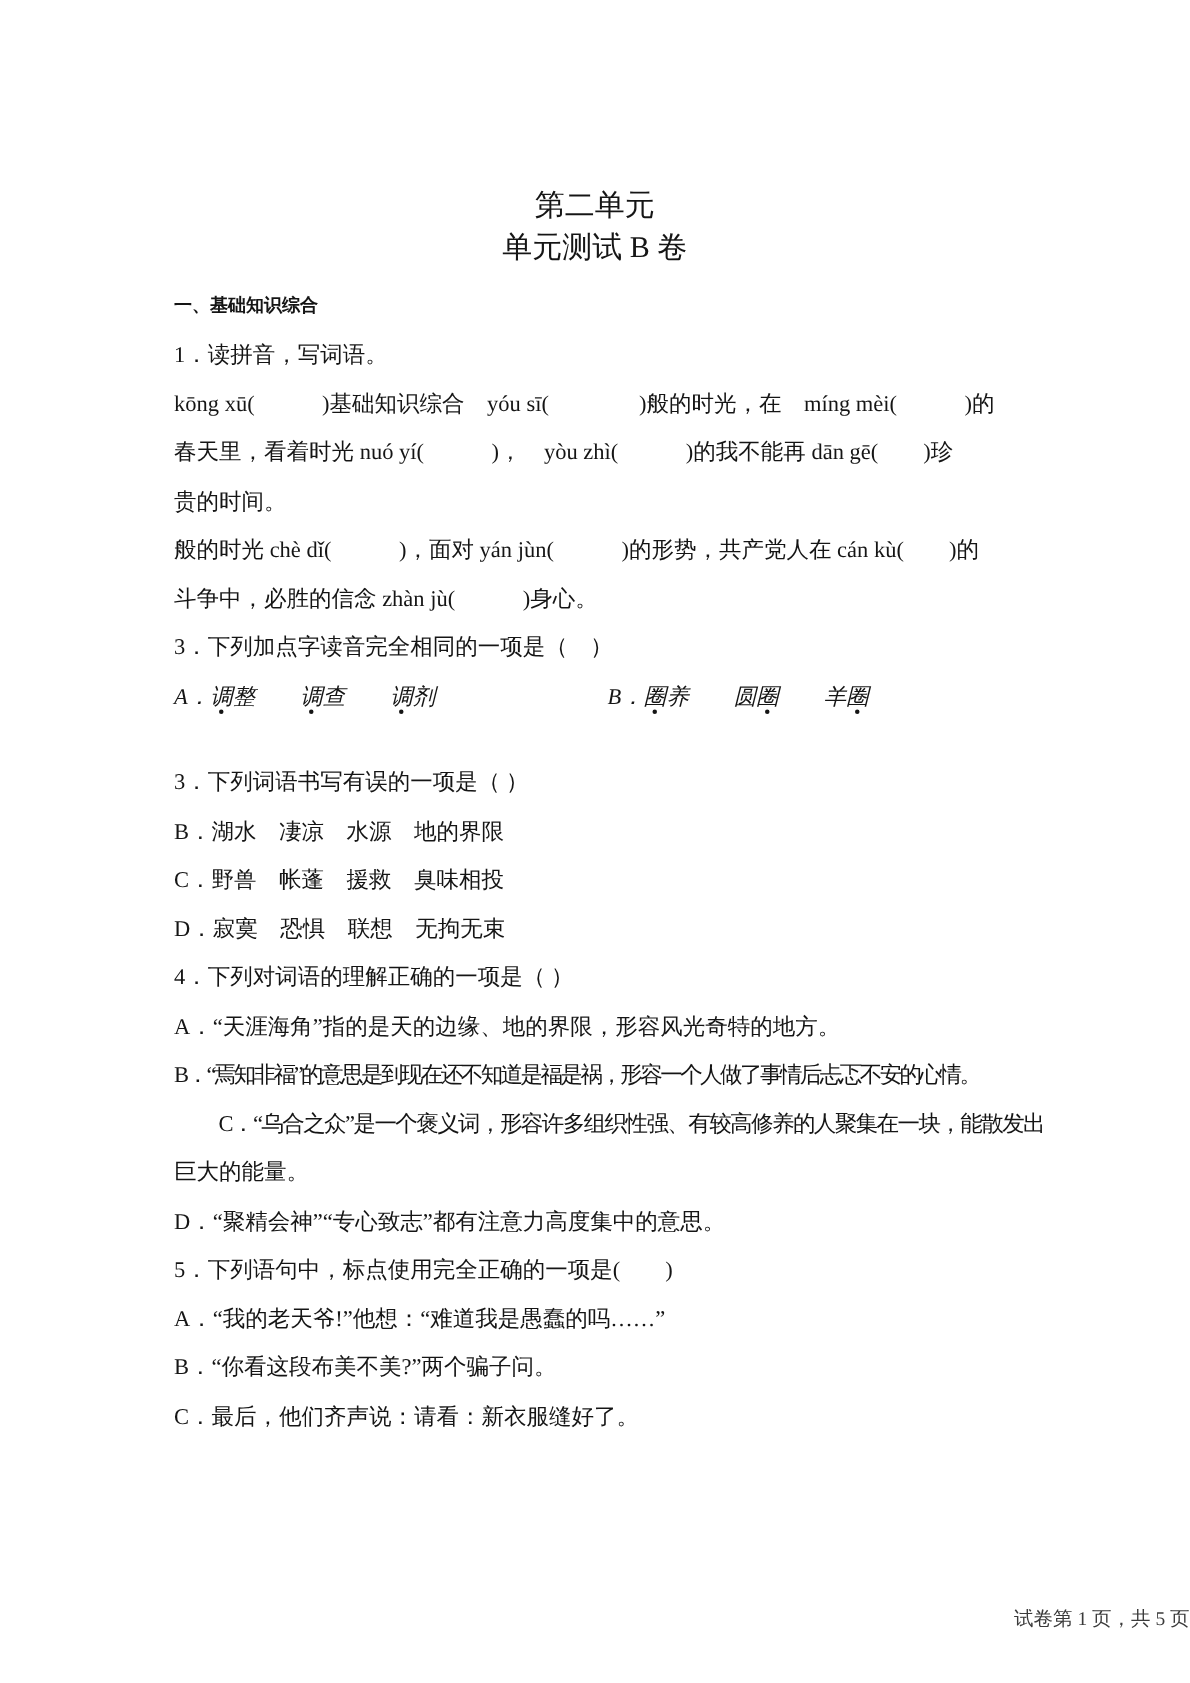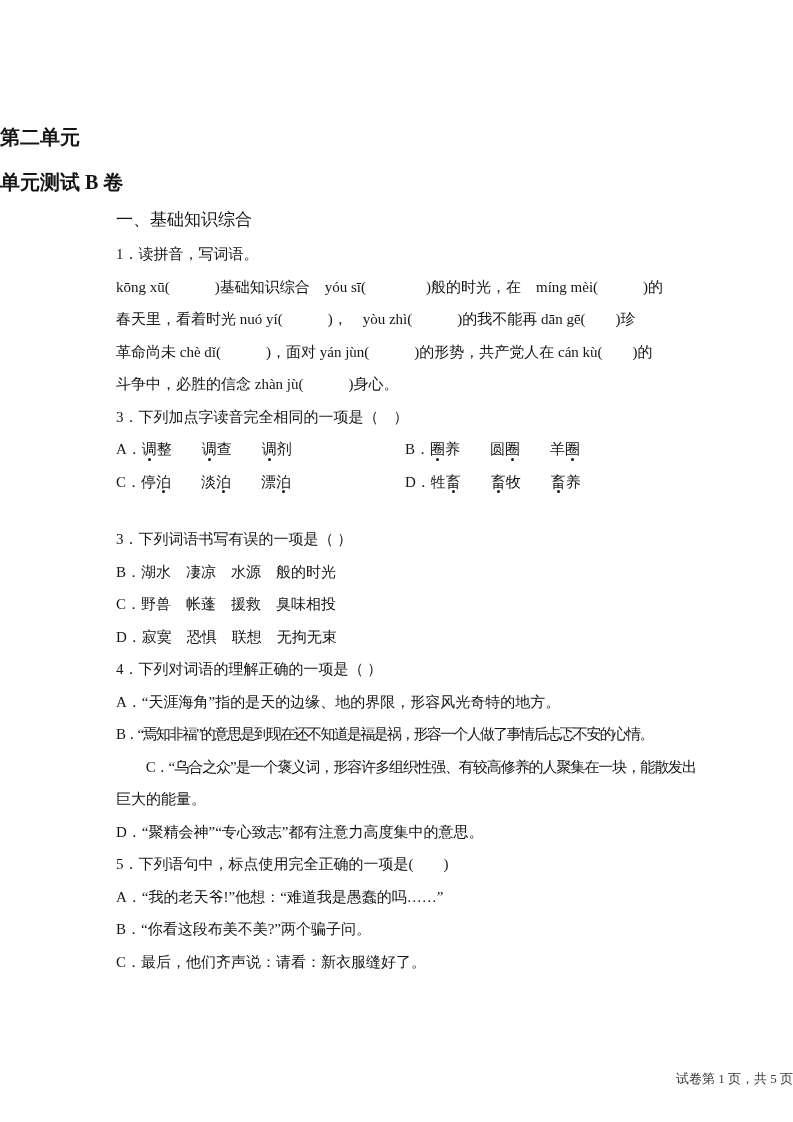--- a/index.html
+++ b/index.html
@@ -10,45 +10,45 @@
   .page {
     position: relative;
     width: 793px;
     height: 1122px;
     background: #ffffff;
     font-family: "Liberation Serif", "DejaVu Serif", serif;
     color: #151515;
     overflow: hidden;
   }
   .doc-title {
-    text-align: left;
-    font-weight: bold;
+    text-align: center;
+    font-weight: normal;
     font-size: 20px;
     line-height: 26px;
   }
   .doc-title.first { padding-top: 124px; }
-  .doc-title.second { margin-top: 19px; }
+  .doc-title.second { margin-top: 2px; }
   .section-heading {
     margin: 13px 16px 0 116px;
-    font-size: 17px;
-    font-weight: normal;
+    font-size: 12px;
+    font-weight: bold;
     line-height: 24px;
   }
   .body-lines {
     margin-left: 116px;
     width: 580px;
     font-size: 15px;
     line-height: 32.5px;
     margin-top: 6px;
   }
   .ln {
     white-space: pre;
     height: 32.5px;
   }
-  .opt-row { display: flex; height: 32.5px; }
+  .opt-row { display: flex; height: 32.5px; font-style: italic; }
   .opt-row .col-left { width: 289px; white-space: pre; }
   .opt-row .col-right { white-space: pre; text-align: right; }
   .spacer { height: 25px; }
   .tight-1 { letter-spacing: -1.7px; }
   .tight-2 { letter-spacing: -1.05px; text-align: right; }
   .emph { position: relative; display: inline-block; }
   .emph::after {
     content: "";
     position: absolute;
     left: 50%;
@@ -77,37 +77,34 @@
   <div class="doc-title first">第二单元</div>
   <div class="doc-title second">单元测试 B 卷</div>
 
   <div class="section-heading">一、基础知识综合</div>
 
   <div class="body-lines">
 
     <div class="ln">1．读拼音，写词语。</div>
     <div class="ln">kōng xū(　　　)基础知识综合　yóu sī(　　　　)般的时光，在　míng mèi(　　　)的</div>
     <div class="ln">春天里，看着时光 nuó yí(　　　)，　yòu zhì(　　　)的我不能再 dān gē(　　)珍</div>
-    <div class="ln">革命尚未 chè dǐ(　　　)，面对 yán jùn(　　　)的形势，共产党人在 cán kù(　　)的</div>
+    <div class="ln">贵的时间。</div>
+    <div class="ln">般的时光 chè dǐ(　　　)，面对 yán jùn(　　　)的形势，共产党人在 cán kù(　　)的</div>
     <div class="ln">斗争中，必胜的信念 zhàn jù(　　　)身心。</div>
 
     <div class="ln">3．下列加点字读音完全相同的一项是（　）</div>
     <div class="opt-row">
       <div class="col-left">A．<span class="emph">调</span>整　　<span class="emph">调</span>查　　<span class="emph">调</span>剂</div>
       <div class="col-right">B．<span class="emph">圈</span>养　　圆<span class="emph">圈</span>　　羊<span class="emph">圈</span></div>
     </div>
-    <div class="opt-row">
-      <div class="col-left">C．停<span class="emph">泊</span>　　淡<span class="emph">泊</span>　　漂<span class="emph">泊</span></div>
-      <div class="col-right">D．牲<span class="emph">畜</span>　　<span class="emph">畜</span>牧　　<span class="emph">畜</span>养</div>
-    </div>
 
     <div class="spacer"></div>
 
     <div class="ln">3．下列词语书写有误的一项是（ ）</div>
-    <div class="ln">B．湖水　凄凉　水源　般的时光</div>
+    <div class="ln">B．湖水　凄凉　水源　地的界限</div>
     <div class="ln">C．野兽　帐蓬　援救　臭味相投</div>
     <div class="ln">D．寂寞　恐惧　联想　无拘无束</div>
 
     <div class="ln">4．下列对词语的理解正确的一项是（ ）</div>
     <div class="ln">A．“天涯海角”指的是天的边缘、地的界限，形容风光奇特的地方。</div>
     <div class="ln tight-1">B．“焉知非福”的意思是到现在还不知道是福是祸，形容一个人做了事情后忐忑不安的心情。</div>
     <div class="ln tight-2">C．“乌合之众”是一个褒义词，形容许多组织性强、有较高修养的人聚集在一块，能散发出</div>
     <div class="ln">巨大的能量。</div>
     <div class="ln">D．“聚精会神”“专心致志”都有注意力高度集中的意思。</div>
 

